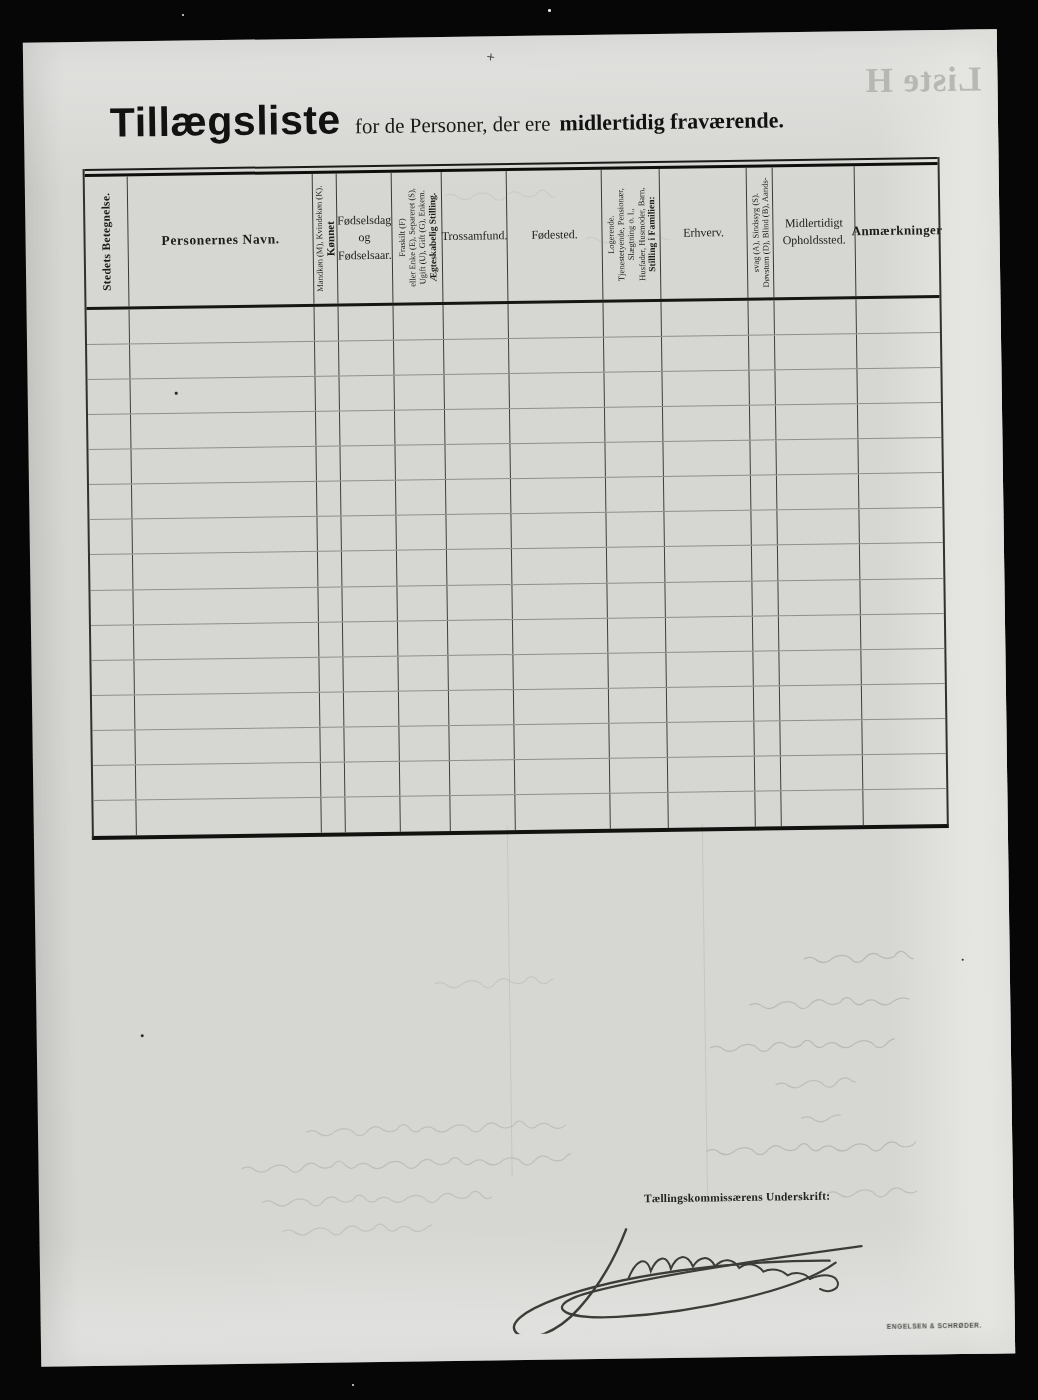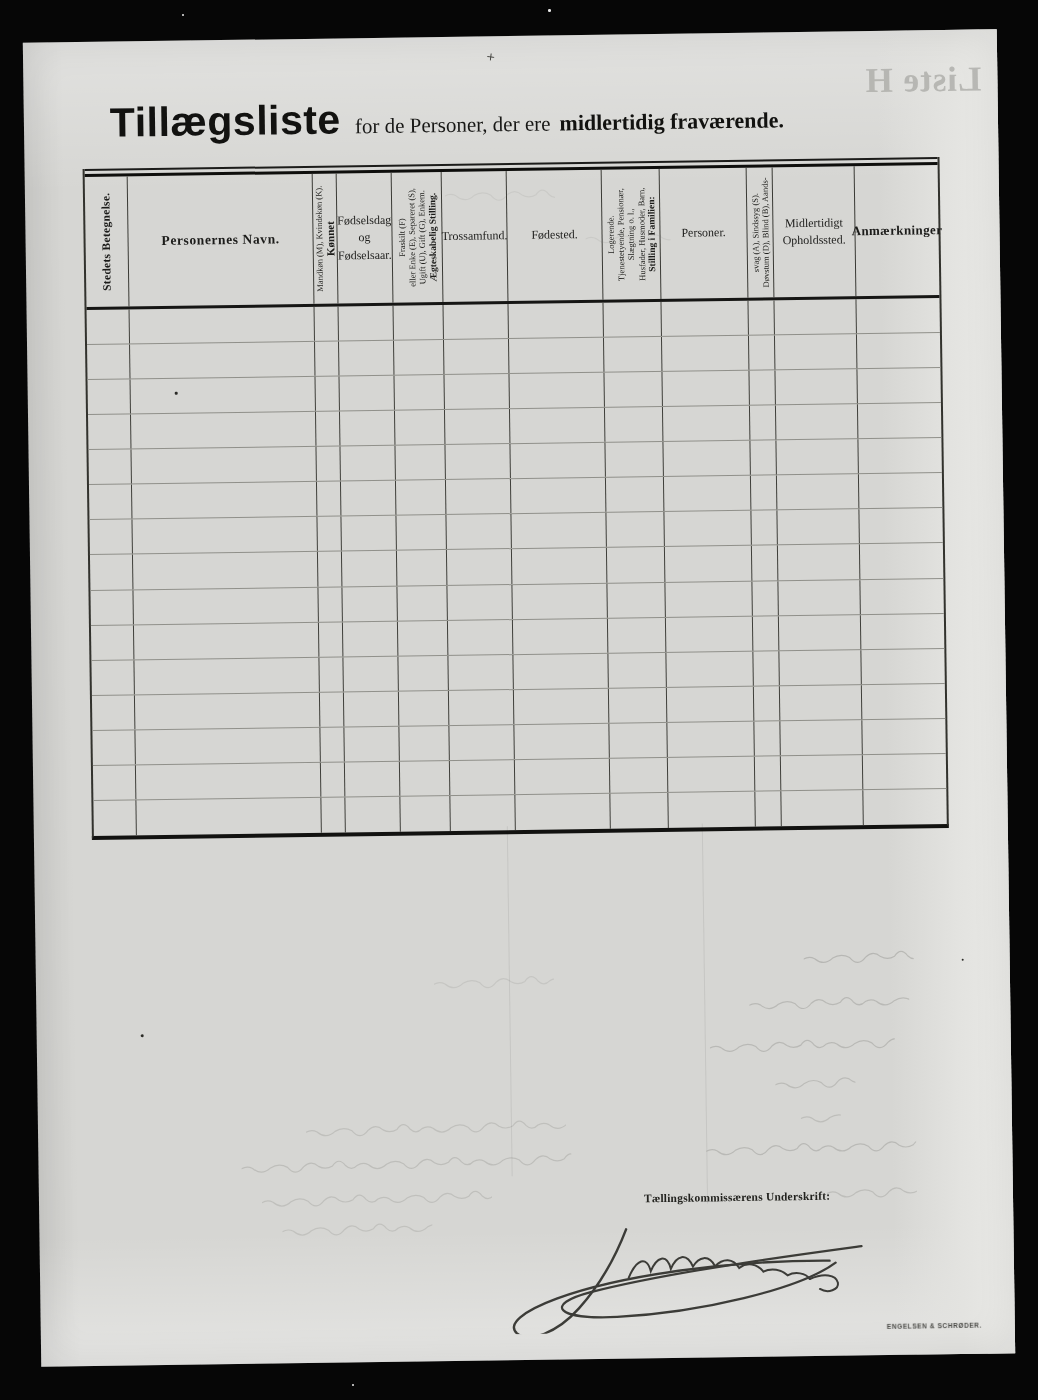--- a/index.html
+++ b/index.html
@@ -142,21 +142,21 @@
           <div class="vrot">
             <span class="v-main">Stilling i Familien:</span>
             <span class="v-sub">Husfader, Husmoder, Barn,</span>
             <span class="v-sub">Slægtning o. l.,</span>
             <span class="v-sub">Tjenestetyende, Pensionær,</span>
             <span class="v-sub">Logerende.</span>
           </div>
         </div>
         <div class="hcell" style="width: 87px;">
           <div class="hstack h-reg">
-            <span>Personer.</span>
+            <span>Erhverv.</span>
           </div>
         </div>
         <div class="hcell" style="width: 26px;">
           <div class="vrot">
             <span class="v-sub">Døvstum (D), Blind (B), Aands-</span>
             <span class="v-sub">svag (A), Sindssyg (S).</span>
           </div>
         </div>
         <div class="hcell" style="width: 82px;">
           <div class="hstack h-reg">

